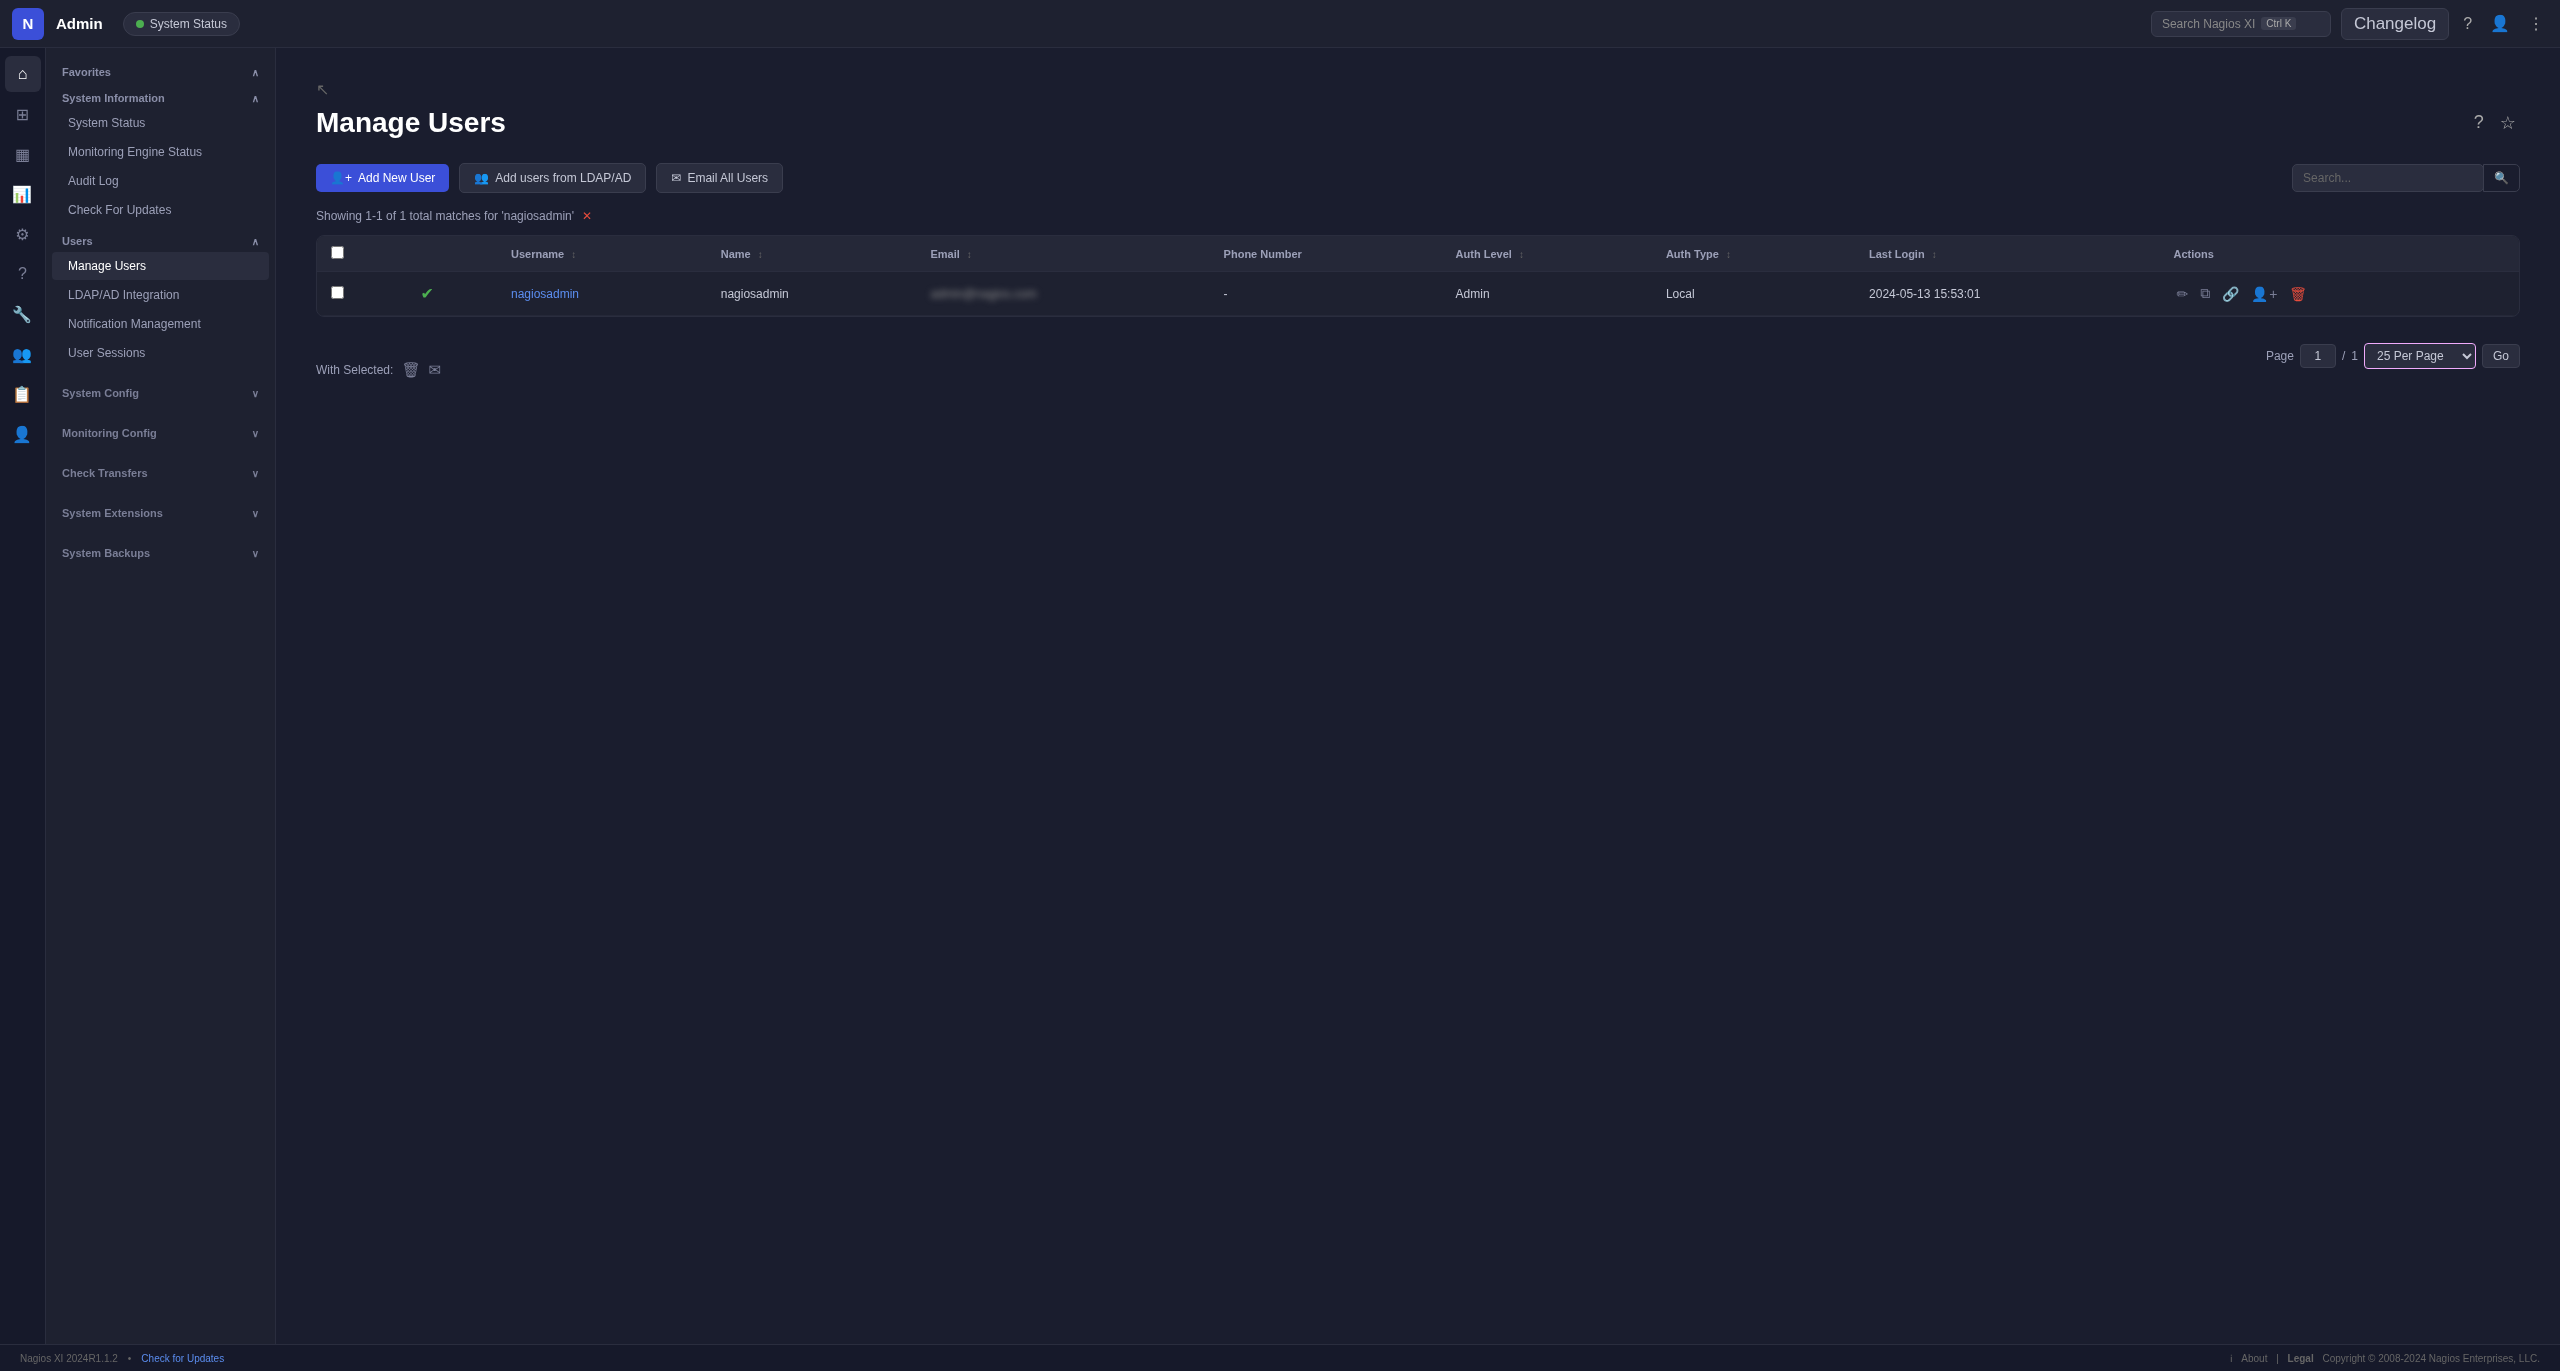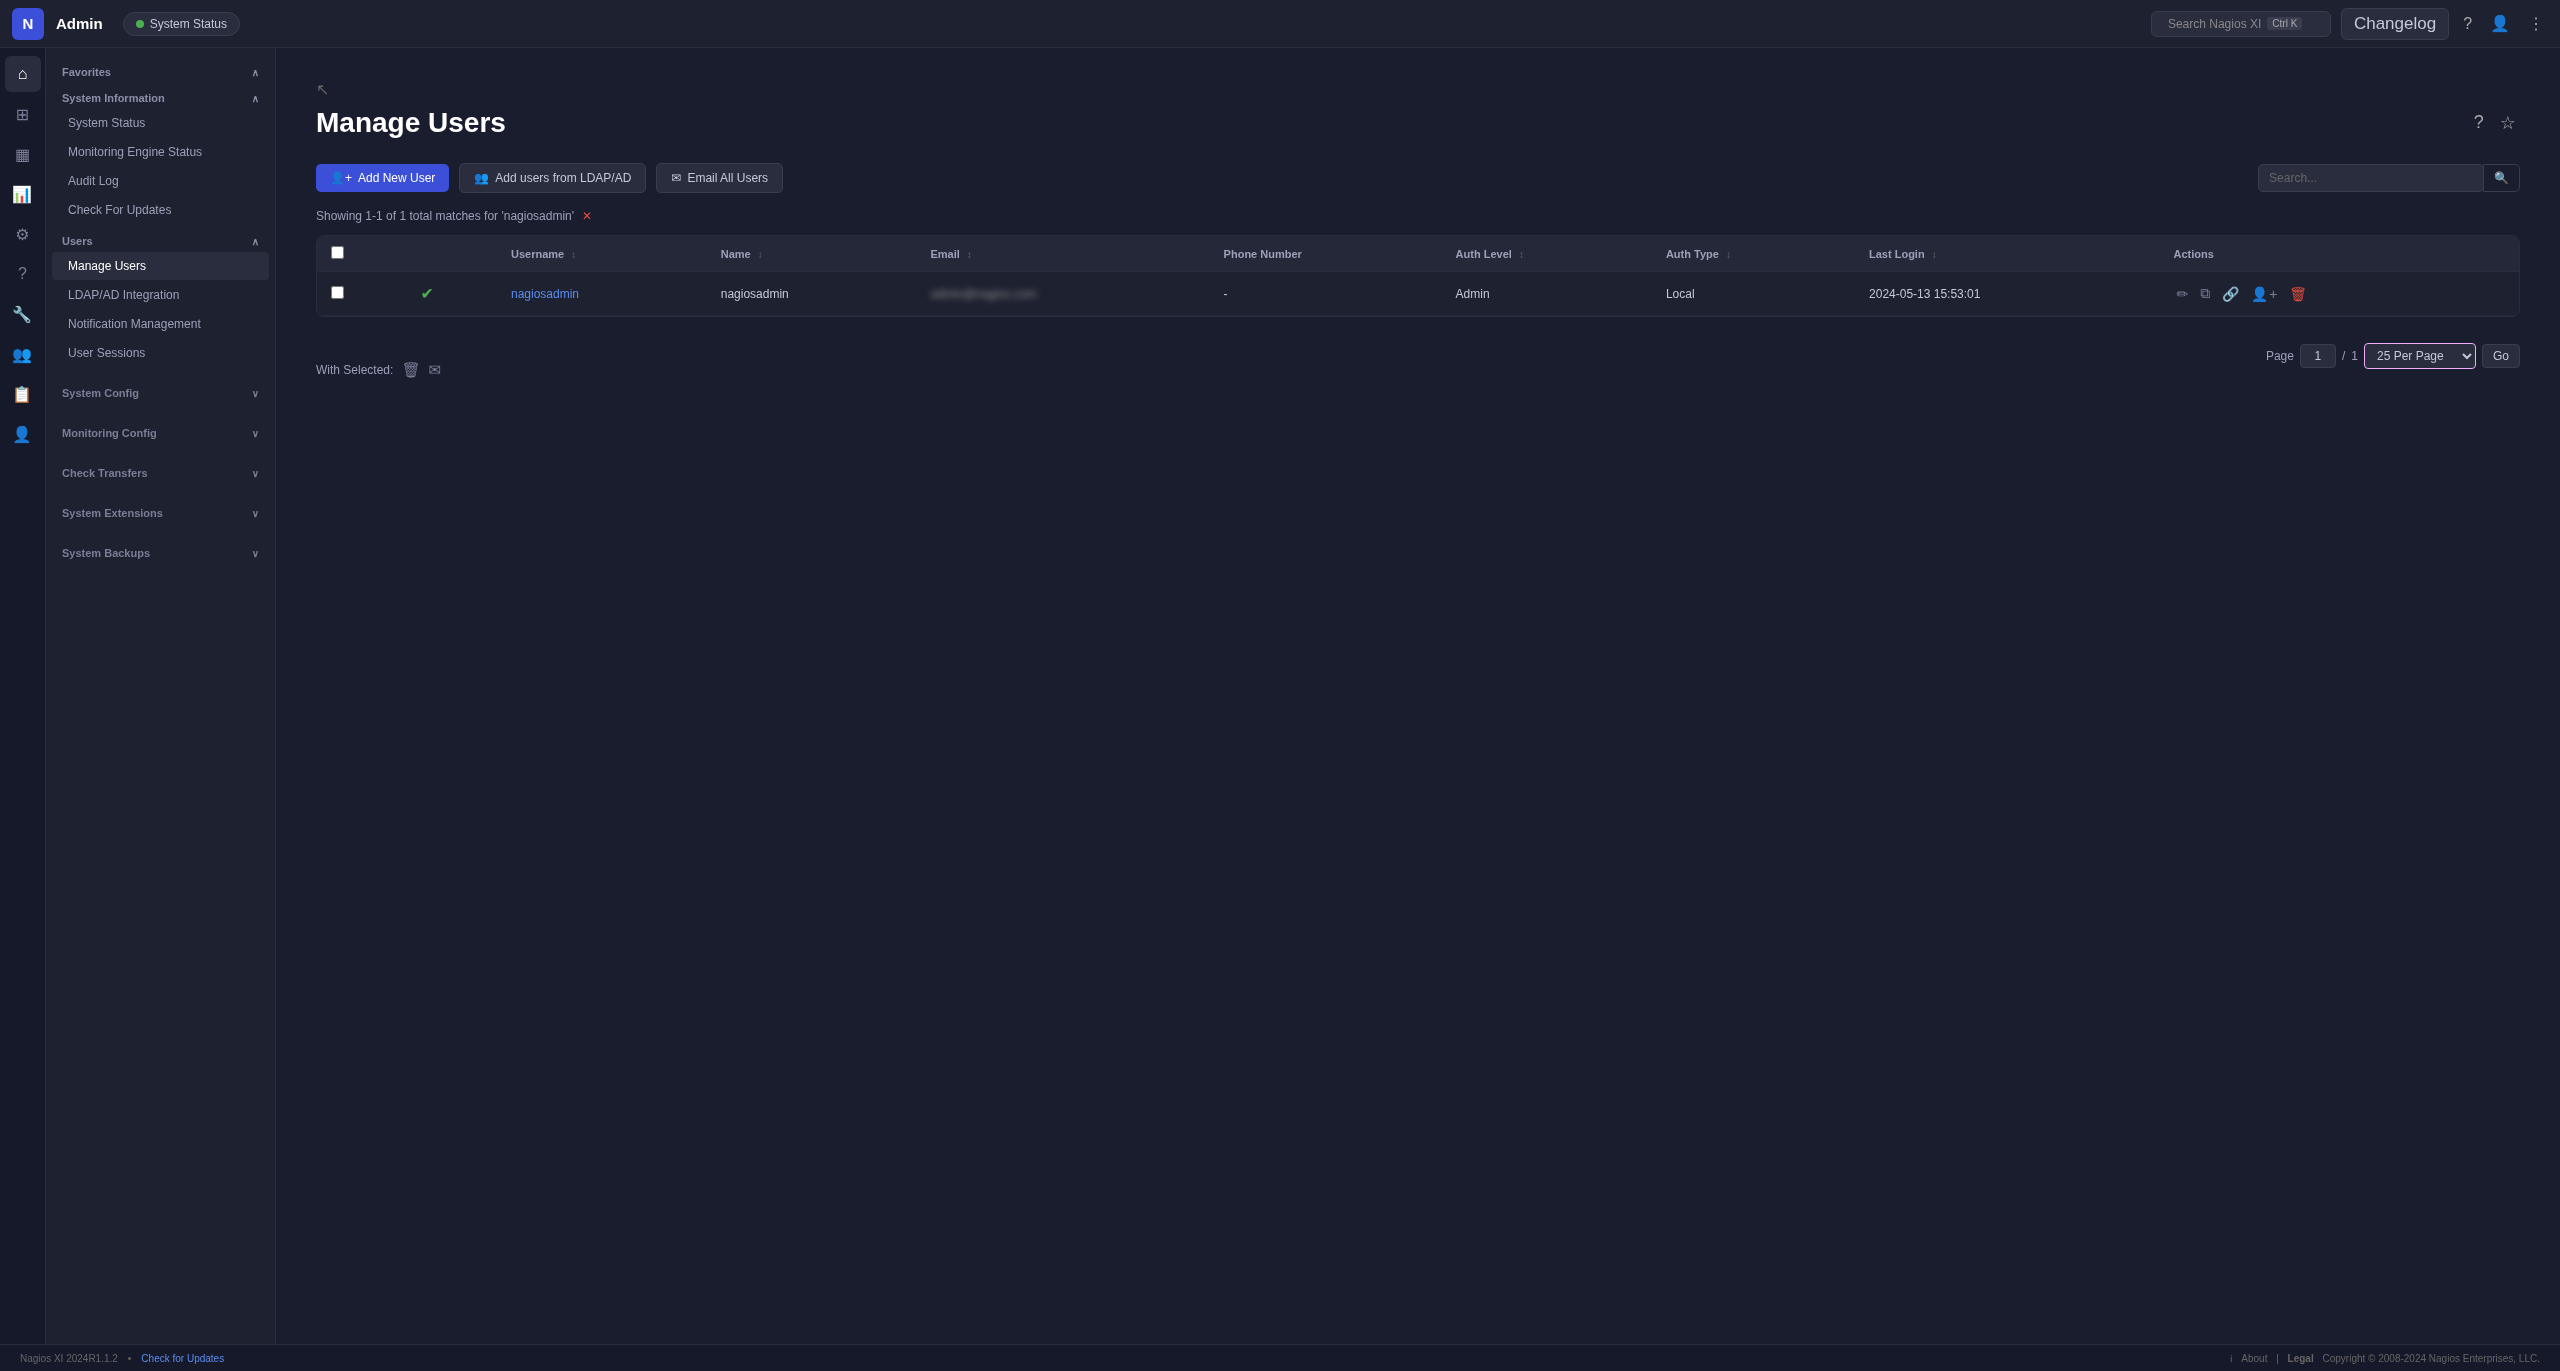--- a/index.html
+++ b/index.html
@@ -5,21 +5,21 @@
     * { box-sizing: border-box; margin: 0; padding: 0; }
     body { background: #1a1d2e; color: #c5c8d6; font-family: -apple-system, BlinkMacSystemFont, 'Segoe UI', sans-serif; font-size: 13px; height: 100vh; display: flex; flex-direction: column; overflow: hidden; }
 
     
     .topbar { background: #1e2130; display: flex; align-items: center; height: 48px; padding: 0 12px; gap: 12px; border-bottom: 1px solid #2a2d3e; flex-shrink: 0; }
     .topbar-logo { background: #3b4fd8; color: #fff; font-weight: bold; font-size: 15px; width: 32px; height: 32px; display: flex; align-items: center; justify-content: center; border-radius: 6px; }
     .topbar-title { color: #fff; font-size: 15px; font-weight: 600; margin-right: 8px; }
     .status-badge { background: #2a2d3e; border: 1px solid #3a3d4e; border-radius: 20px; padding: 4px 12px; display: flex; align-items: center; gap: 6px; color: #c5c8d6; font-size: 12px; }
     .status-dot { width: 8px; height: 8px; background: #4caf50; border-radius: 50%; }
     .topbar-right { margin-left: auto; display: flex; align-items: center; gap: 10px; }
-    .search-box { background: #2a2d3e; border: 1px solid #3a3d4e; border-radius: 6px; padding: 5px 16px; display: flex; align-items: center; gap: 6px; color: #888; font-size: 12px; min-width: 180px; }
+    .search-box { background: #2a2d3e; border: 1px solid #3a3d4e; border-radius: 6px; padding: 5px 10px; display: flex; align-items: center; gap: 6px; color: #888; font-size: 12px; min-width: 180px; }
     .kbd { background: #3a3d4e; border-radius: 3px; padding: 1px 5px; font-size: 10px; color: #aaa; }
     .changelog-btn { background: #2a2d3e; border: 1px solid #3a3d4e; border-radius: 6px; padding: 5px 12px; color: #c5c8d6; font-size: 17px; cursor: pointer; }
     .icon-btn { color: #aaa; cursor: pointer; font-size: 16px; padding: 4px; }
 
     
     .main-layout { display: flex; flex: 1; overflow: hidden; }
 
     
     .sidebar { background: #1e2130; width: 230px; flex-shrink: 0; display: flex; flex-direction: column; border-right: 1px solid #2a2d3e; overflow-y: auto; }
     .sidebar-nav-icons { background: #16192a; width: 46px; flex-shrink: 0; display: flex; flex-direction: column; align-items: center; padding: 8px 0; gap: 4px; border-right: 1px solid #2a2d3e; }
@@ -40,21 +40,21 @@
 
     
     .btn { border: none; border-radius: 5px; padding: 7px 14px; font-size: 12px; cursor: pointer; display: flex; align-items: center; gap: 6px; }
     .btn-primary { background: #3b4fd8; color: #fff; }
     .btn-secondary { background: #2a2d3e; color: #c5c8d6; border: 1px solid #3a3d4e; }
     .btn-outline { background: transparent; color: #c5c8d6; border: 1px solid #3a3d4e; }
 
     
     .toolbar { display: flex; align-items: center; gap: 10px; margin-bottom: 16px; }
     .toolbar-search { margin-left: auto; display: flex; align-items: center; }
-    .search-input { background: #2a2d3e; border: 1px solid #3a3d4e; border-radius: 5px; padding: 6px 36px 6px 10px; color: #c5c8d6; font-size: 12px; width: 226px; outline: none; }
+    .search-input { background: #2a2d3e; border: 1px solid #3a3d4e; border-radius: 5px; padding: 6px 36px 6px 10px; color: #c5c8d6; font-size: 12px; width: 192px; outline: none; }
     .search-input::placeholder { color: #666; }
 
     
     .filter-row { display: flex; align-items: center; gap: 6px; margin-bottom: 12px; font-size: 12px; color: #9ca0b8; }
     .filter-clear { color: #e74c3c; cursor: pointer; margin-left: 2px; }
 
     
     .table-container { background: #1e2130; border-radius: 8px; border: 1px solid #2a2d3e; overflow: hidden; margin-bottom: 16px; }
     table { width: 100%; border-collapse: collapse; }
     thead tr { background: #252838; border-bottom: 1px solid #2a2d3e; }

